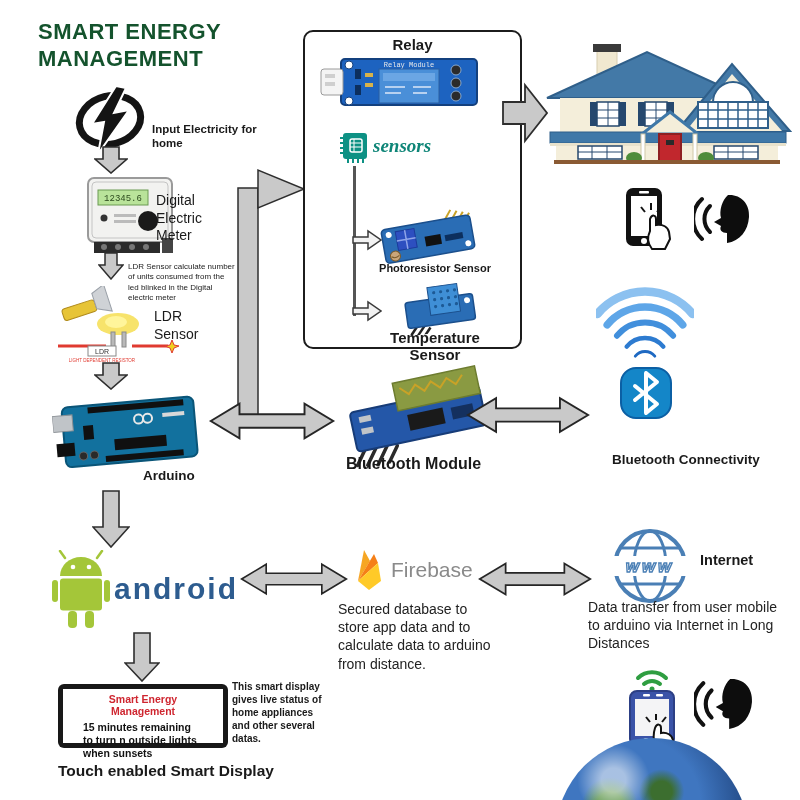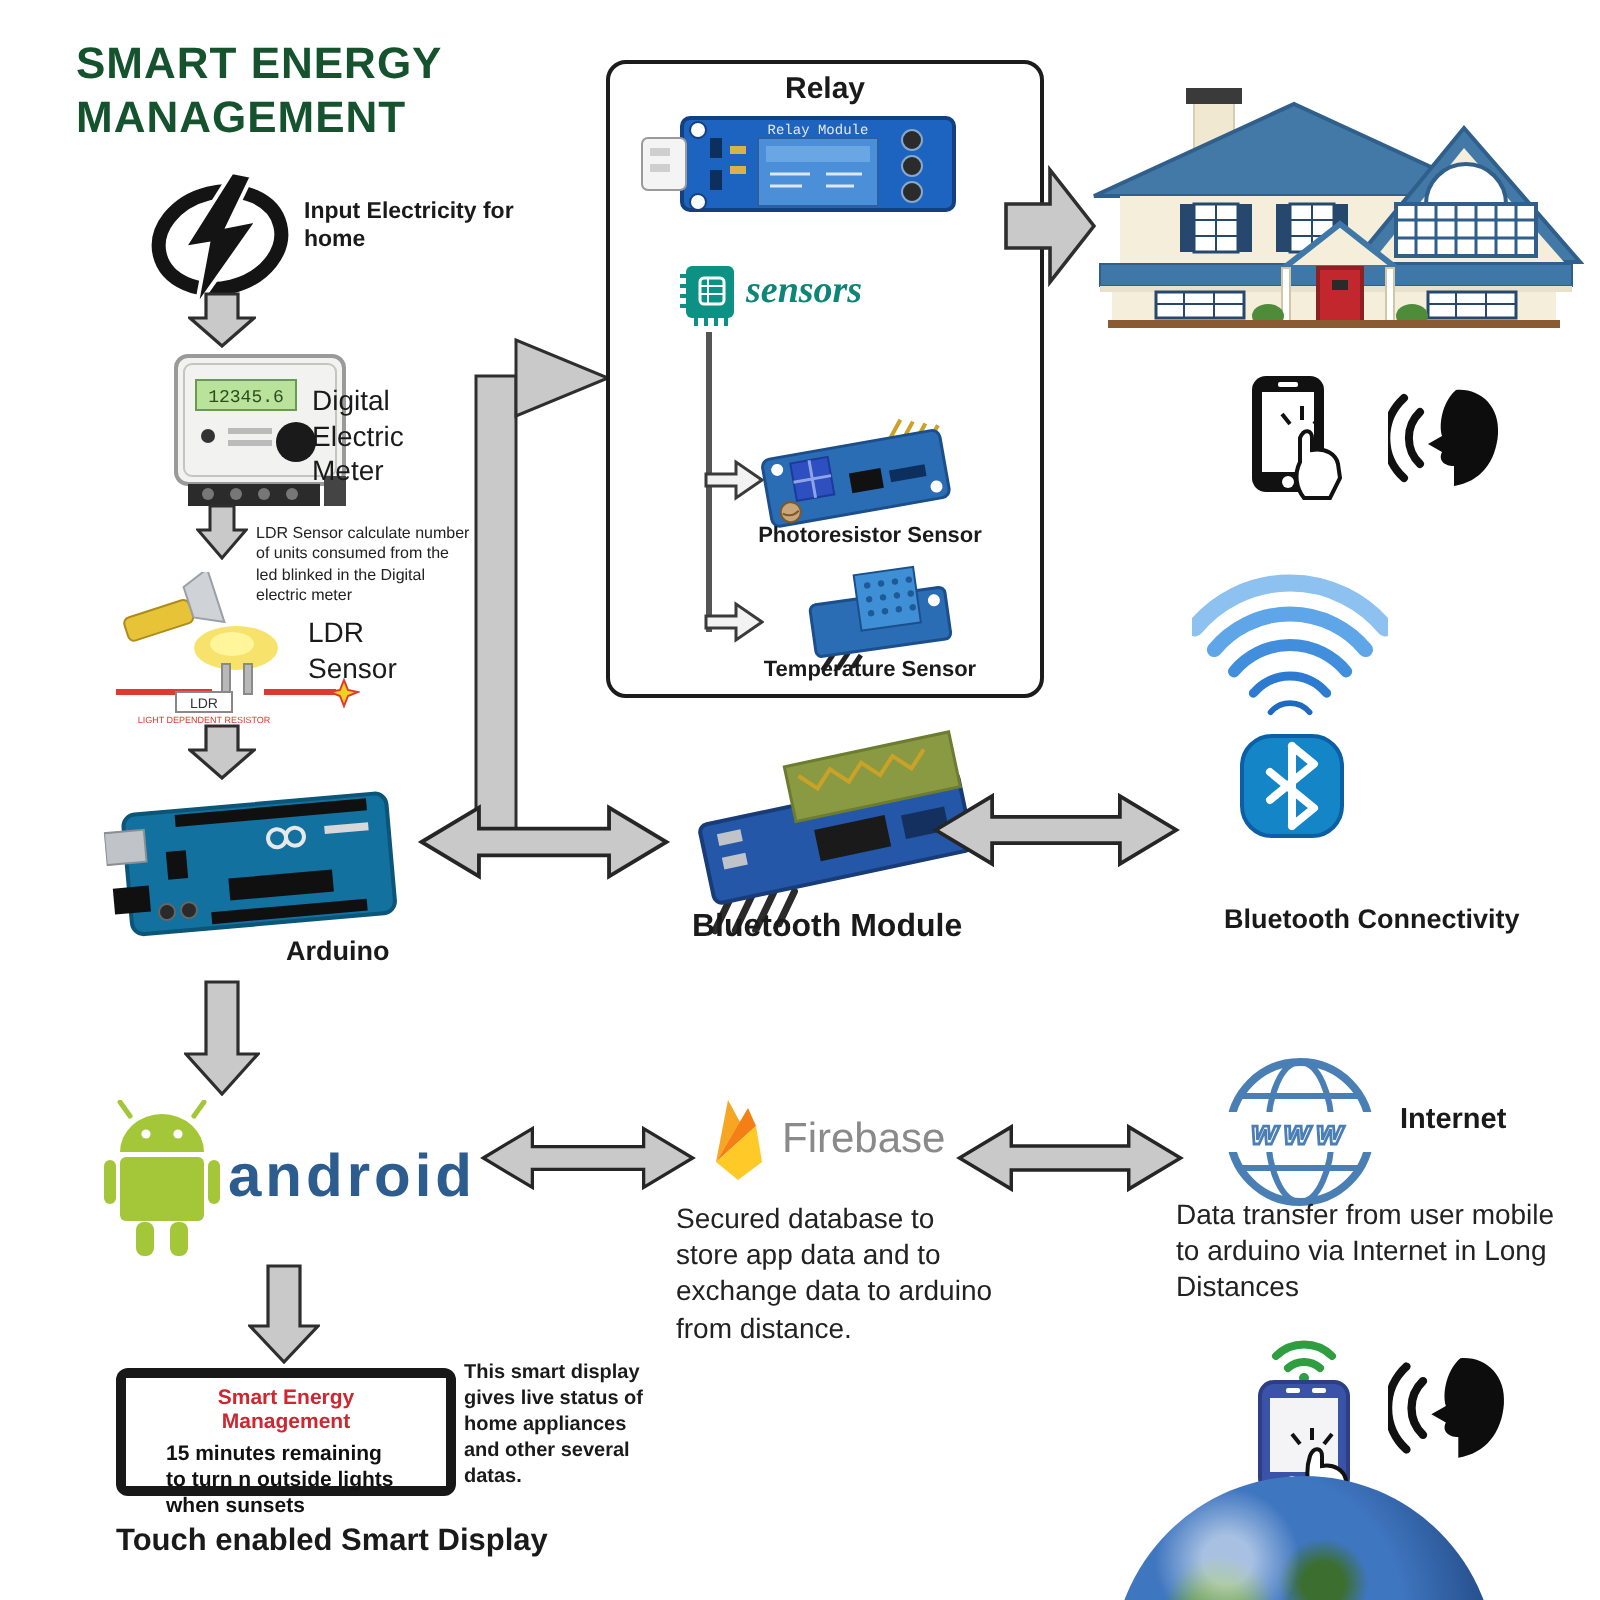--- a/index.html
+++ b/index.html
@@ -42,21 +42,21 @@
     <div>SMART ENERGY</div>
     <div>MANAGEMENT</div>
   </div>
 
   <div class="abs" style="left:72px;top:86px;">
     <svg width="76" height="68" viewBox="0 0 76 68">
       <ellipse cx="38" cy="34" rx="31" ry="24" fill="none" stroke="#141414" stroke-width="7" transform="rotate(-14 38 34)"></ellipse>
       <polygon points="44,0 20,38 32,36 26,68 57,24 42,27 54,2" fill="#141414" stroke="#ffffff" stroke-width="2"></polygon>
     </svg>
   </div>
-  <div class="abs lbl-sm" style="left:152px;top:100px;width:118px;">Input Electricity for home</div>
+  <div class="abs lbl-sm" style="left:152px;top:123px;width:118px;">Input Electricity for home</div>
 
   <div class="abs" style="left:94px;top:146px;">
     <svg width="34" height="28" viewBox="0 0 34 28">
         <polygon points="9,1 25,1 25,13 33,13 17,27 1,13 9,13" fill="#c9c9c9" stroke="#2e2e2e" stroke-width="1.6"></polygon>
       </svg>
   </div>
 
   <div class="abs" style="left:84px;top:176px;">
     <svg width="92" height="80" viewBox="0 0 92 80">
       <rect x="4" y="2" width="84" height="64" rx="6" fill="#f2f2f0" stroke="#9a9a9a" stroke-width="2"></rect>
@@ -267,21 +267,21 @@
             <circle cx="50" cy="17" r="1.6"></circle>
             <circle cx="57" cy="17" r="1.6"></circle>
           <circle cx="36" cy="24" r="1.6"></circle>
             <circle cx="43" cy="24" r="1.6"></circle>
             <circle cx="50" cy="24" r="1.6"></circle>
             <circle cx="57" cy="24" r="1.6"></circle>
         </g>
         <circle cx="68" cy="22" r="3" fill="#fff"></circle>
       </svg>
     </div>
-    <div class="abs ctr" style="left:60px;top:297px;width:140px;font-size:11px;font-weight:bold;">Temperature Sensor</div>
+    <div class="abs ctr" style="left:60px;top:297px;width:140px;font-size:15px;font-weight:bold;">Temperature Sensor</div>
   </div>
 
   <div class="abs" style="left:502px;top:82px;z-index:3;">
     <svg width="46" height="62" viewBox="0 0 46 62">
         <polygon points="1,20 23,20 23,3 45,31 23,59 23,42 1,42" fill="#c9c9c9" stroke="#2e2e2e" stroke-width="1.8"></polygon>
       </svg>
   </div>
 
   <div class="abs" style="left:542px;top:36px;">
     <svg width="250" height="130" viewBox="0 0 250 130">
@@ -406,21 +406,21 @@
   </div>
 
   <div class="abs" style="left:353px;top:548px;">
     <svg width="32" height="44" viewBox="0 0 32 44">
       <polygon points="5,33 11,2 17,13" fill="#f6a623"></polygon>
       <polygon points="5,33 21,6 25,15" fill="#f57f17"></polygon>
       <polygon points="5,33 25,15 28,33 16,42" fill="#ffca28"></polygon>
     </svg>
   </div>
   <div class="abs firebase-word" style="left:391px;top:558px;">Firebase</div>
-  <div class="abs desc" style="left:338px;top:600px;width:158px;">Secured database to store app data and to exchange data to arduino from distance.</div>
+  <div class="abs desc" style="left:338px;top:600px;width:158px;">Secured database to store app data and to calculate data to arduino from distance.</div>
 
   <div class="abs" style="left:478px;top:556px;">
     <svg width="114" height="46" viewBox="0 0 132 46">
         <polygon points="2,23 32,5 32,16 100,16 100,5 130,23 100,41 100,30 32,30 32,41" fill="#c9c9c9" stroke="#262626" stroke-width="2"></polygon>
       </svg>
   </div>
 
   <div class="abs" style="left:606px;top:526px;">
     <svg width="88" height="80" viewBox="0 0 88 80">
       <circle cx="44" cy="40" r="35" fill="#fff" stroke="#4a7fb5" stroke-width="4"></circle>

